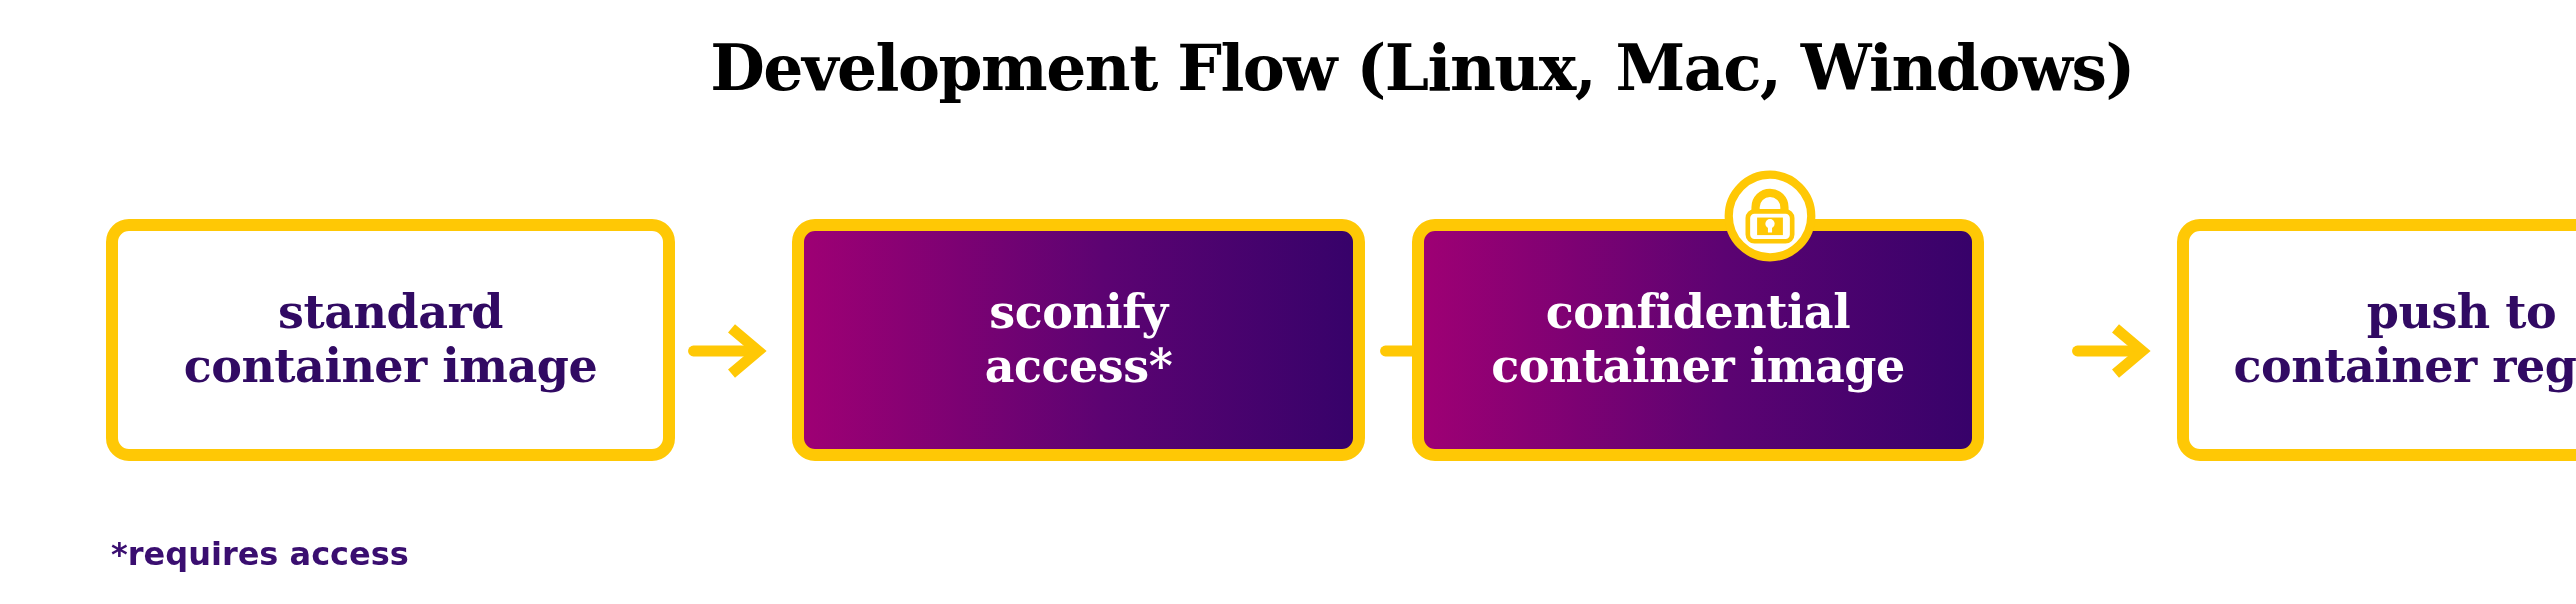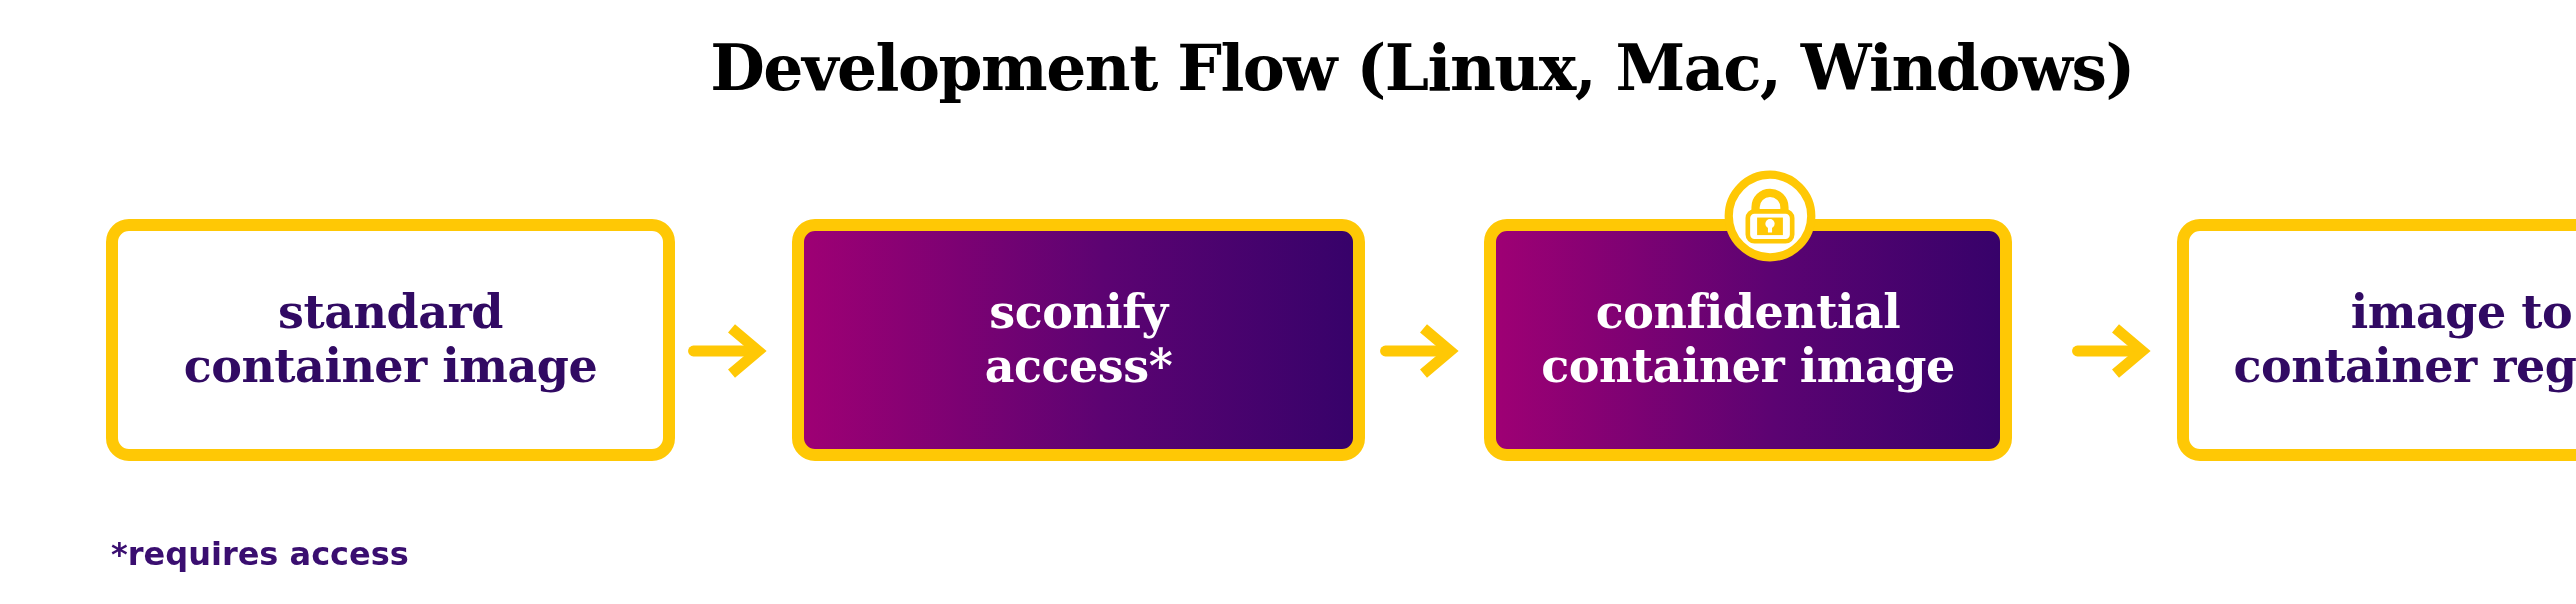--- a/index.html
+++ b/index.html
@@ -37,21 +37,21 @@
     font-weight:700;
     font-size:46px;
     line-height:1.17;
     letter-spacing:-0.5px;
     white-space:nowrap;
   }
   .node.plain    { background:#ffffff; color:#310A63; }
   .node.gradient { background:linear-gradient(90deg,#9E0074 0%,#5C0372 55%,#37026A 100%); color:#ffffff; }
   .node-1 { left:106px;  width:569px; }
   .node-2 { left:792px; width:573px; }
-  .node-3 { left:1484px; width:528px; }
+  .node-3 { left:1412px; width:572px; }
   .node-4 { left:2177px; width:569px; }
   .arrow {
     position:absolute;
     top:315px;
     width:88px; height:72px;
   }
   .arrow-1 { left:687px; }
   .arrow-2 { left:1379px; }
   .arrow-3 { left:2071px; }
   .badge {
@@ -110,20 +110,20 @@
     <circle cx="95" cy="110" r="9" fill="#ffffff"></circle>
     <rect x="91" y="110" width="8" height="17" fill="#ffffff"></rect>
   </svg>
 
   <svg class="arrow arrow-3" viewBox="0 0 170 140" xmlns="http://www.w3.org/2000/svg">
     <path d="M12,70 H124" stroke="#FFC805" stroke-width="21" stroke-linecap="round" fill="none"></path>
     <path d="M86,26 L138,70 L86,114" stroke="#FFC805" stroke-width="21" stroke-linecap="butt" stroke-linejoin="miter" fill="none"></path>
   </svg>
 
   <div class="node plain node-4">
-    <div>image to</div>
+    <div>push to</div>
     <div>container registry</div>
   </div>
 
   <div class="footnote">*requires access</div>
 
 </div>
 
 
 </body></html>

